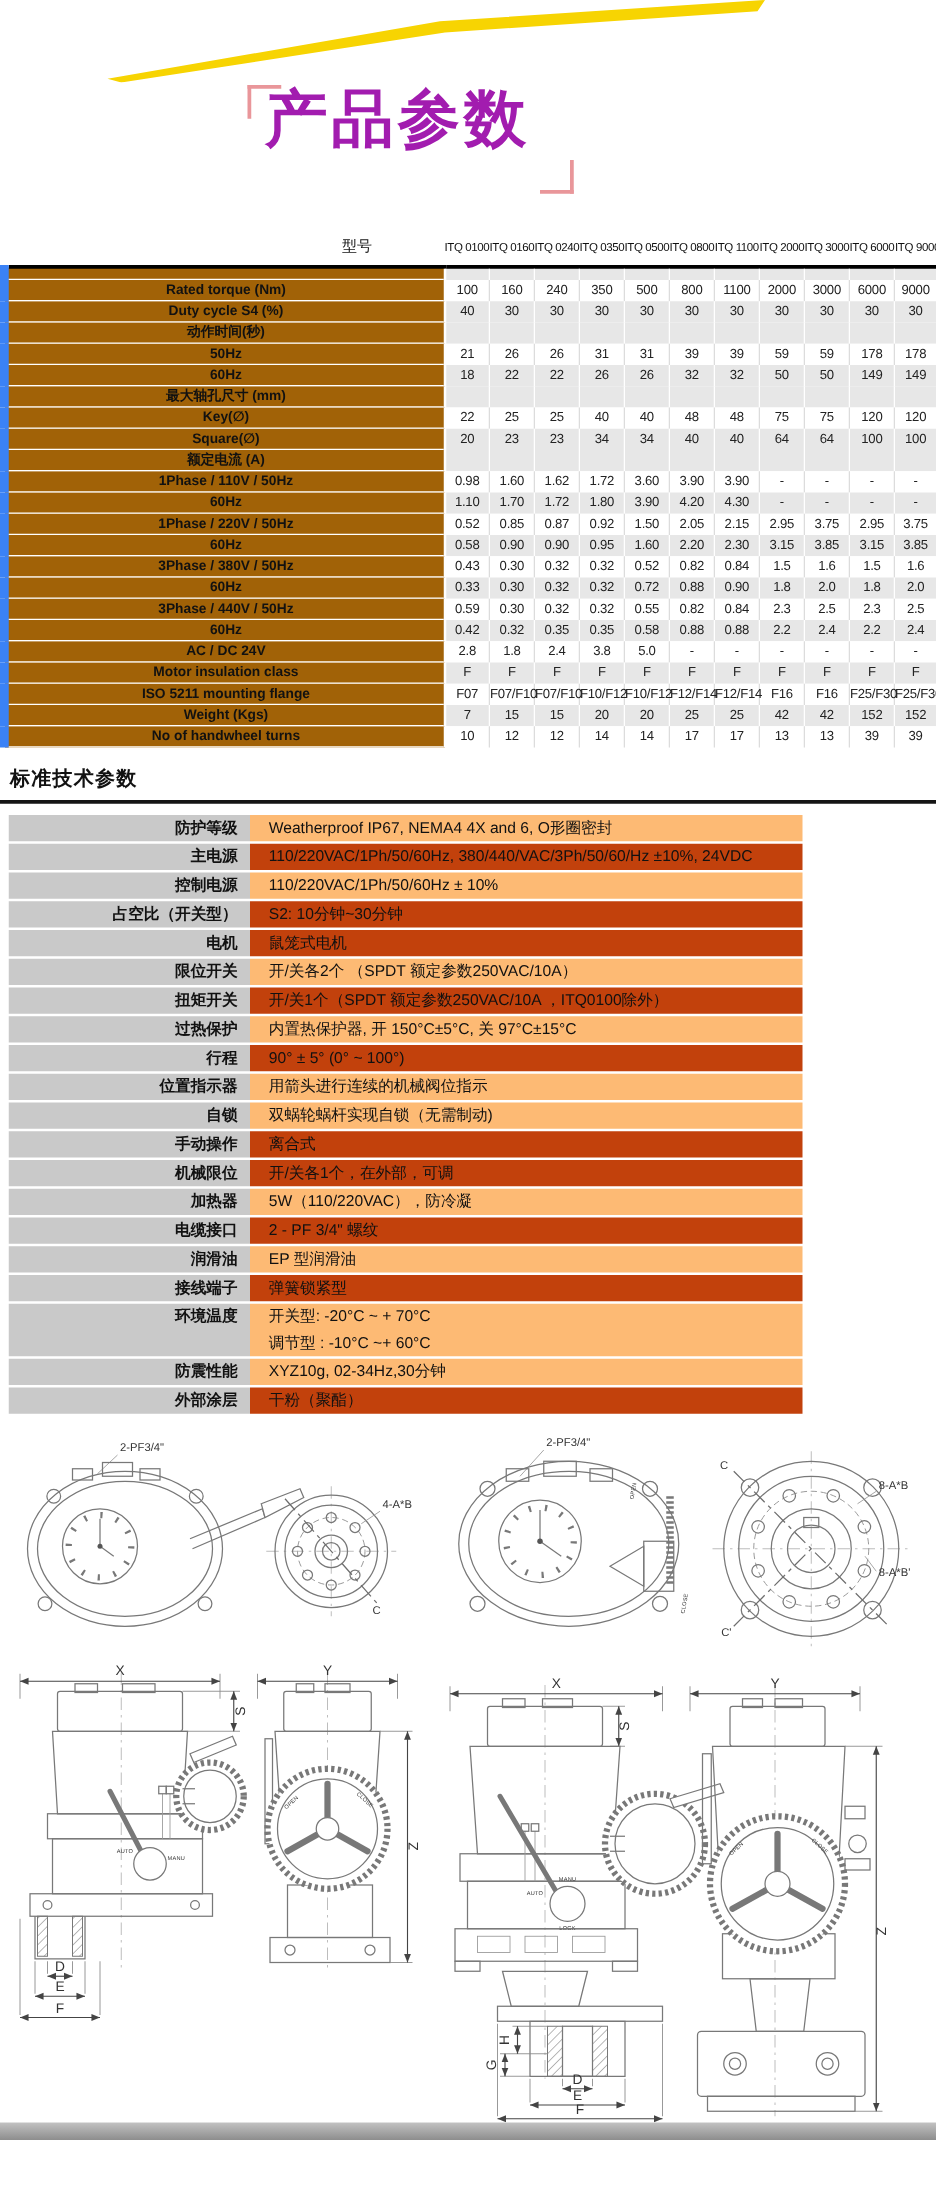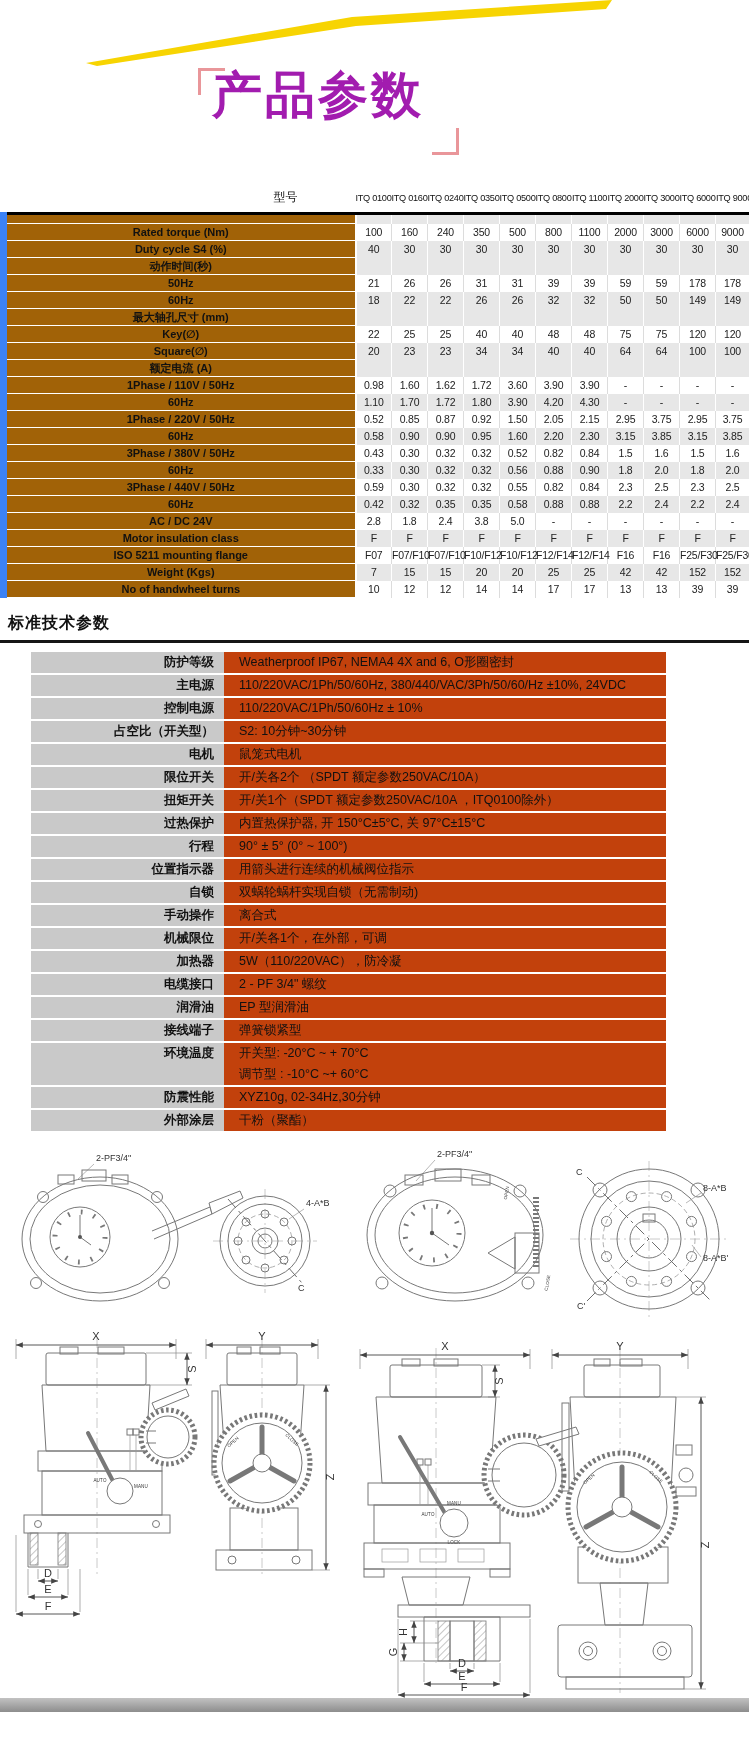--- a/index.html
+++ b/index.html
@@ -24,24 +24,24 @@
   td.rowlabel{background:#a16207;text-align:right;padding-right:8px;font-weight:bold;font-size:11px;border-left:7px solid #3b82f6;border-right:2px solid #fff;border-bottom:1px solid #fff;white-space:nowrap;}
   td.v{font-size:10.5px;letter-spacing:-0.2px;color:#222;}
   tr.plain td.v{background:#fff;border-left:1px solid #dcdcdc;}
   tr.shade td.v,tr.section td.v{background:#e7e7e7;border-left:1px solid #fff;}
   tr.sp td{height:8px;line-height:8px;}
   table.spec tbody td:last-child{border-right:7px solid #fff;}
 
   
   h2.std-title{margin:15px 0 6px 8px;font-size:16px;letter-spacing:1px;}
   .rule{height:3px;background:#151515;margin:0 0 9px 0;}
-  .std{width:642px;padding-left:24px;}
+  .std{width:642px;}
   .std-row{display:flex;min-height:21px;margin-bottom:2px;}
   .std-label{width:193px;margin-left:7px;background:#c9c9c9;font-weight:bold;font-size:12.5px;text-align:right;padding:0 10px 0 0;box-sizing:border-box;line-height:21px;white-space:nowrap;}
-  .std-value{flex:1;font-size:12.5px;padding:0 8px 0 15px;line-height:21px;background:#c2410c;}
+  .std-value{flex:1;font-size:12.5px;padding:0 8px 0 15px;line-height:21px;background:#fdba74;}
   .std-row.sshade .std-value{background:#c2410c;}
 
   
   svg.drawings{display:block;}
   .ln{fill:none;stroke:#787878;stroke-width:1;}
   .lnf{fill:#fff;stroke:#787878;stroke-width:1;}
   .thin{stroke:#9a9a9a;stroke-width:0.7;fill:none;}
   .cl{stroke:#bdbdbd;stroke-width:0.8;stroke-dasharray:10 4 2 4;fill:none;}
   .clb{fill:none;stroke:#9a9a9a;stroke-width:0.8;stroke-dasharray:5 3;}
   .sec{stroke:#6e6e6e;stroke-width:1;stroke-dasharray:12 4 3 4;fill:none;}
@@ -316,21 +316,21 @@
           <td class="v">1.6</td>
           <td class="v">1.5</td>
           <td class="v">1.6</td>
         </tr>
         <tr class="shade">
           <td class="rowlabel">60Hz</td>
           <td class="v">0.33</td>
           <td class="v">0.30</td>
           <td class="v">0.32</td>
           <td class="v">0.32</td>
-          <td class="v">0.56</td>
+          <td class="v">0.72</td>
           <td class="v">0.88</td>
           <td class="v">0.90</td>
           <td class="v">1.8</td>
           <td class="v">2.0</td>
           <td class="v">1.8</td>
           <td class="v">2.0</td>
         </tr>
         <tr class="plain">
           <td class="rowlabel">3Phase / 440V / 50Hz</td>
           <td class="v">0.59</td>

